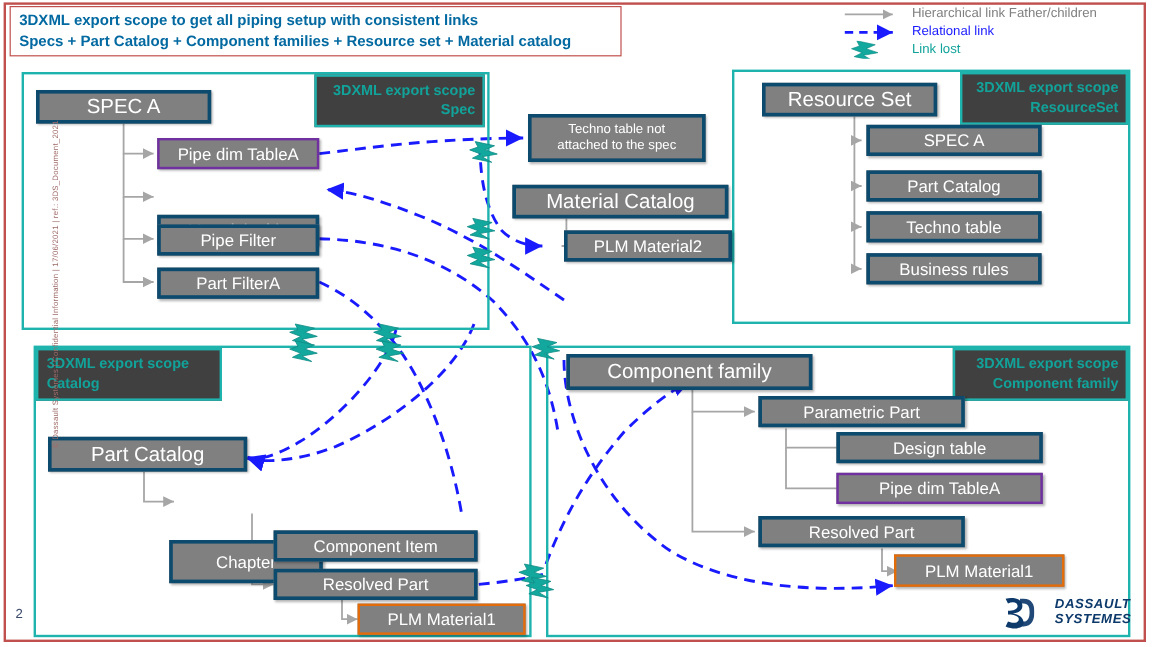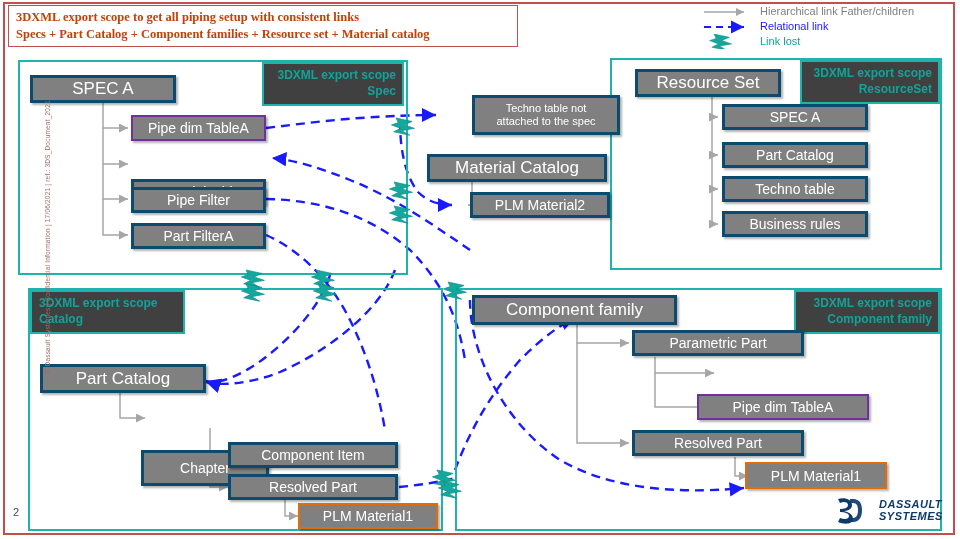--- a/index.html
+++ b/index.html
@@ -24,26 +24,25 @@
   
   .title-box {
     position: absolute;
     left: 8px; top: 5px; width: 510px; height: 42px;
     border: 1.5px solid #c0504d;
     box-sizing: border-box;
     background: #ffffff;
     padding: 3px 0 0 7px;
   }
   .title-line {
-    color: #c2410c;
+    color: #0369a1;
     font-weight: bold;
     font-size: 12.5px;
     line-height: 17px;
     white-space: nowrap;
-    font-family: Liberation Serif, serif;
   }
   
   .legend {
     position: absolute;
     left: 700px; top: 4px; width: 250px; height: 46px;
   }
   .legend-row {
     position: relative;
     height: 15px;
     font-size: 11px;
@@ -240,39 +239,40 @@
     <span class="l1">3DXML export scope</span>
     <span class="l2">Component family</span>
   </div>
 
   <div class="node n-lg" style="left:30px; top:75px; width:146px; height:28px;">SPEC A</div>
   <div class="node n-md purple" style="left:131px; top:115px; width:135px; height:26px;">Pipe dim TableA</div>
   <div class="node n-md" style="left:131px; top:151px; width:135px; height:26px;margin-top:28px;">Material table</div>
   <div class="node n-md" style="left:131px; top:187px; width:135px; height:26px;">Pipe Filter</div>
   <div class="node n-md" style="left:131px; top:223px; width:135px; height:26px;">Part FilterA</div>
 
-  <div class="node n-sm" style="left:440px; top:95px; width:148px; height:40px;margin-left:32px;">Techno table not
+  <div class="node n-sm" style="left:440px; top:95px; width:148px; height:40px;">Techno table not
 attached to the spec</div>
   <div class="node n-lg" style="left:427px; top:154px; width:180px; height:28px;">Material Catalog</div>
   <div class="node n-md" style="left:470px; top:192px; width:140px; height:26px;">PLM Material2</div>
 
   <div class="node n-lg" style="left:635px; top:69px; width:146px; height:28px;">Resource Set</div>
   <div class="node n-md" style="left:722px; top:104px; width:146px; height:26px;">SPEC A</div>
   <div class="node n-md" style="left:722px; top:142px; width:146px; height:26px;">Part Catalog</div>
   <div class="node n-md" style="left:722px; top:176px; width:146px; height:26px;">Techno table</div>
   <div class="node n-md" style="left:722px; top:211px; width:146px; height:26px;">Business rules</div>
 
   <div class="node n-lg" style="left:40px; top:364px; width:166px; height:29px;">Part Catalog</div>
   <div class="node n-md" style="left:141px; top:405px; width:128px; height:36px;margin-top:45px;">Chapter</div>
   <div class="node n-md" style="left:228px; top:442px; width:170px; height:26px;">Component Item</div>
   <div class="node n-md" style="left:228px; top:474px; width:170px; height:26px;">Resolved Part</div>
   <div class="node n-md orange" style="left:298px; top:503px; width:140px; height:26px;">PLM Material1</div>
 
   <div class="node n-lg" style="left:472px; top:295px; width:205px; height:30px;">Component family</div>
   <div class="node n-md" style="left:632px; top:330px; width:172px; height:26px;">Parametric Part</div>
+  <div class="node n-md" style="left:697px; top:360px; width:172px; height:26px;">Design table</div>
   <div class="node n-md purple" style="left:697px; top:394px; width:172px; height:26px;">Pipe dim TableA</div>
   <div class="node n-md" style="left:632px; top:430px; width:172px; height:26px;">Resolved Part</div>
   <div class="node n-md orange" style="left:745px; top:462px; width:142px; height:27px;">PLM Material1</div>
 
   <svg class="layer over" viewBox="0 0 960 539">
     <g fill="#13a89e" stroke="#0e8c84" stroke-width="0.6">
 
       <g transform="translate(396,118) scale(1.15)">
         <path d="M0,0 L14,3 L7,6 L16,9 L5,11 L12,15 L-2,12 L4,9 L-4,6 L2,4 Z"></path>
       </g>

